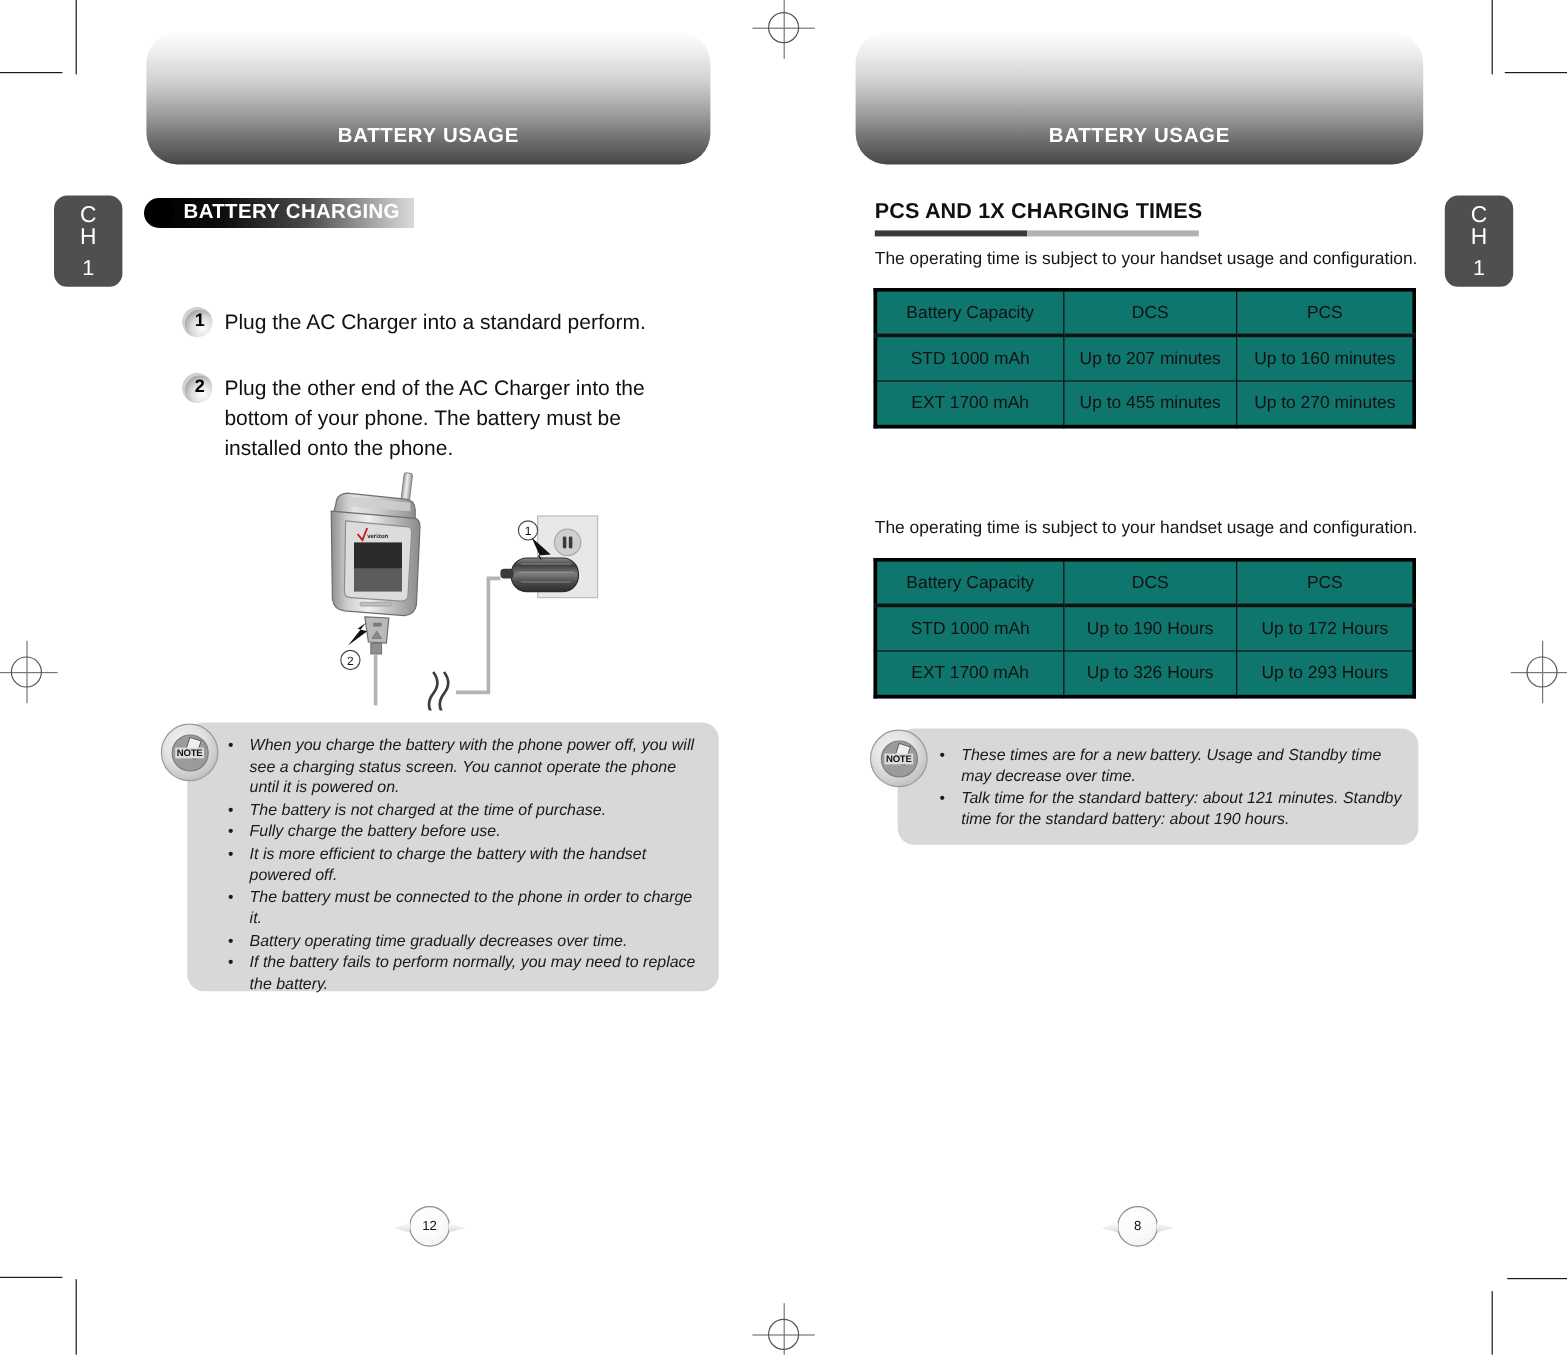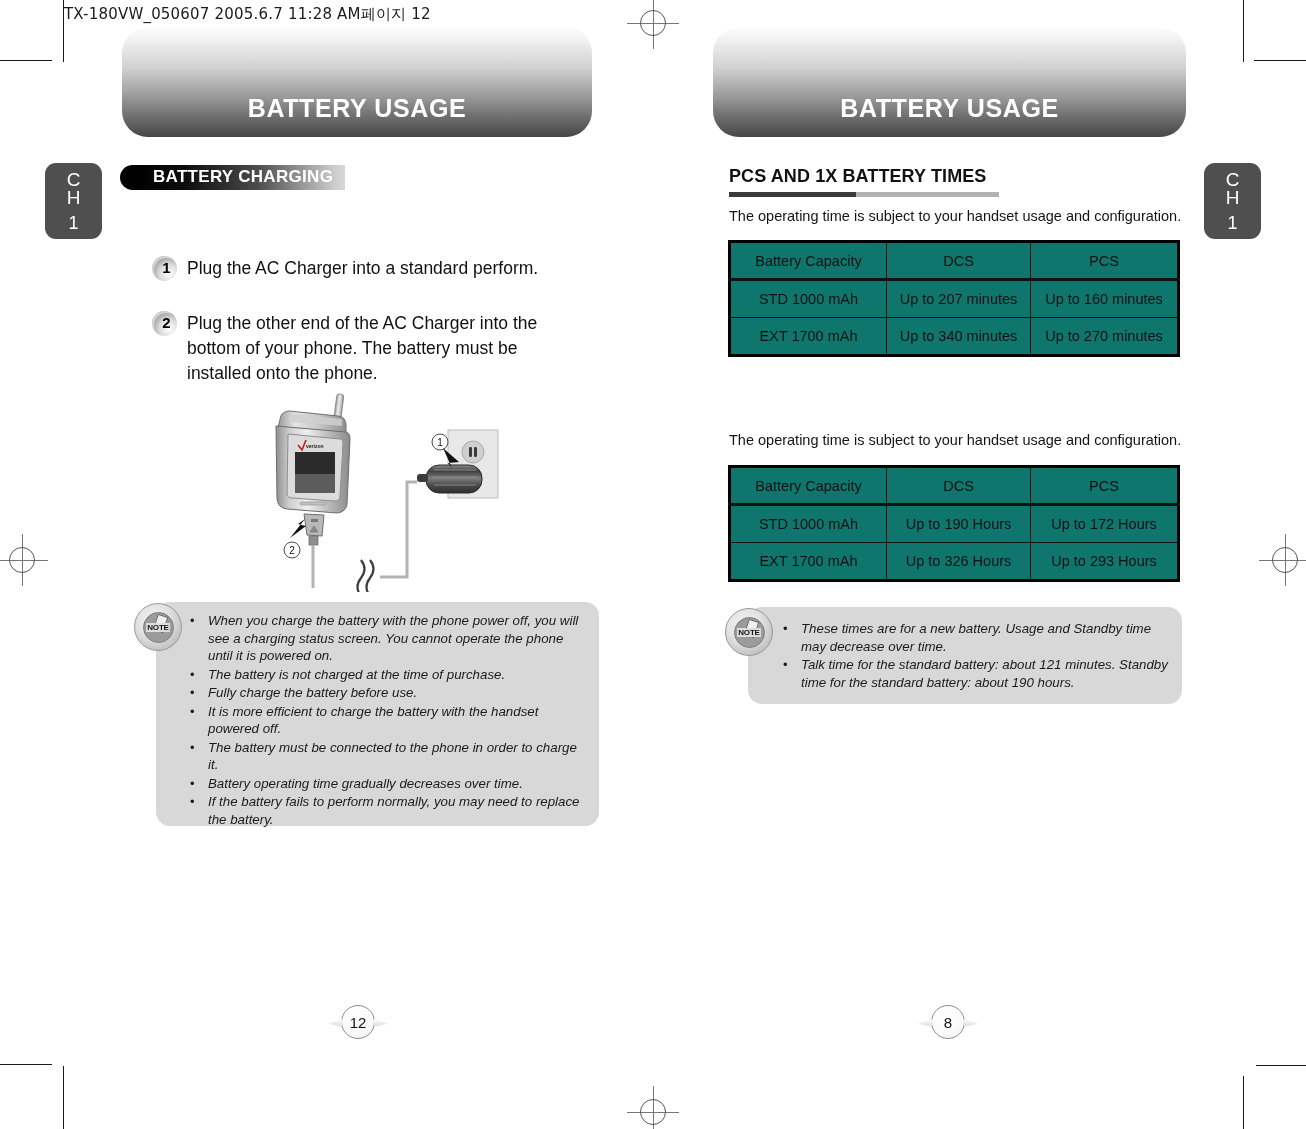--- a/index.html
+++ b/index.html
@@ -43,21 +43,21 @@
   .banner {
     position: absolute;
     height: 110px;
     border-radius: 26px;
     background: linear-gradient(to bottom, #fdfdfd 0%, #f1f1f1 12%, #cfcfcf 38%, #9d9d9d 62%, #6b6b6b 83%, #4d4d4d 97%, #454545 100%);
     display: flex; align-items: flex-end; justify-content: center;
     padding-bottom: 14px;
   }
   .banner-title {
     color: #ffffff;
-    font-size: 25px; font-weight: bold;
+    font-size: 17px; font-weight: bold;
     letter-spacing: .6px;
   }
 
   
   .chtab {
     position: absolute;
     width: 57px; height: 76px;
     background: #4f4f4f;
     border-radius: 11px;
     color: #fff;
@@ -198,21 +198,21 @@
   .note-text { flex: 1; }
 
   
   .pageno {
     position: absolute;
     width: 34px; height: 34px;
     border-radius: 50%;
     border: 1.3px solid #8d8d8d;
     background: radial-gradient(circle at 40% 32%, #ffffff 0%, #fafafa 55%, #ececec 100%);
     display: flex; align-items: center; justify-content: center;
-    font-size: 15px; color: #111;
+    font-size: 11px; color: #111;
   }
   .pageno::before, .pageno::after {
     content: "";
     position: absolute;
     top: 13px; width: 14px; height: 8px;
     background: linear-gradient(to bottom, #fdfdfd, #dcdcdc);
   }
   .pageno::before { left: -14px; clip-path: polygon(100% 0, 100% 100%, 0 55%); }
   .pageno::after  { right: -14px; clip-path: polygon(0 0, 0 100%, 100% 55%); }
 
@@ -250,21 +250,20 @@
     <div class="rv"></div>
       <div class="rh"></div>
       <div class="rc"></div>
   </div>
   <div class="reg" style="left:1259px; top:534px;">
     <div class="rv"></div>
       <div class="rh"></div>
       <div class="rc"></div>
   </div>
 
-  <div class="slug">TX-180VW_050607  2005.6.7 11:28 AM페이지 12</div>
 
   <div class="banner" style="left:122px; top:27px; width:470px;">
     <div class="banner-title">BATTERY USAGE</div>
   </div>
 
   <div class="chtab" style="left:45px; top:163px;">
     <div class="c1">C</div>
     <div class="c2">H</div>
     <div class="c3">1</div>
   </div>
@@ -409,21 +408,21 @@
     <div class="banner-title">BATTERY USAGE</div>
   </div>
 
   <div class="chtab" style="left:1204px; top:163px;">
     <div class="c1">C</div>
     <div class="c2">H</div>
     <div class="c3">1</div>
   </div>
 
   <div class="subhead" style="left:729px; top:166px;">
-    <div class="sh-text">PCS AND 1X BATTERY TIMES</div>
+    <div class="sh-text">PCS AND 1X CHARGING TIMES</div>
     <div class="sh-rule" style="width:270px;">
       <div class="dark" style="width:47%;"></div>
         <div class="light" style="width:53%;"></div>
     </div>
   </div>
   <div class="para" style="left:729px; top:208px; width:470px;">The operating time is subject to your handset usage and configuration.</div>
 
   <table class="spec" style="left:728px; top:240px;">
     <tbody>
         <tr>
@@ -431,21 +430,21 @@
       <td>DCS</td>
       <td>PCS</td>
     </tr>
     <tr>
       <td>STD 1000 mAh</td>
       <td>Up to 207 minutes</td>
       <td>Up to 160 minutes</td>
     </tr>
     <tr>
       <td>EXT 1700 mAh</td>
-      <td>Up to 340 minutes</td>
+      <td>Up to 455 minutes</td>
       <td>Up to 270 minutes</td>
     </tr>
   </tbody>
     </table>
 
   <div class="para" style="left:729px; top:432px; width:470px;">The operating time is subject to your handset usage and configuration.</div>
 
   <table class="spec" style="left:728px; top:465px;">
     <tbody>
         <tr>

